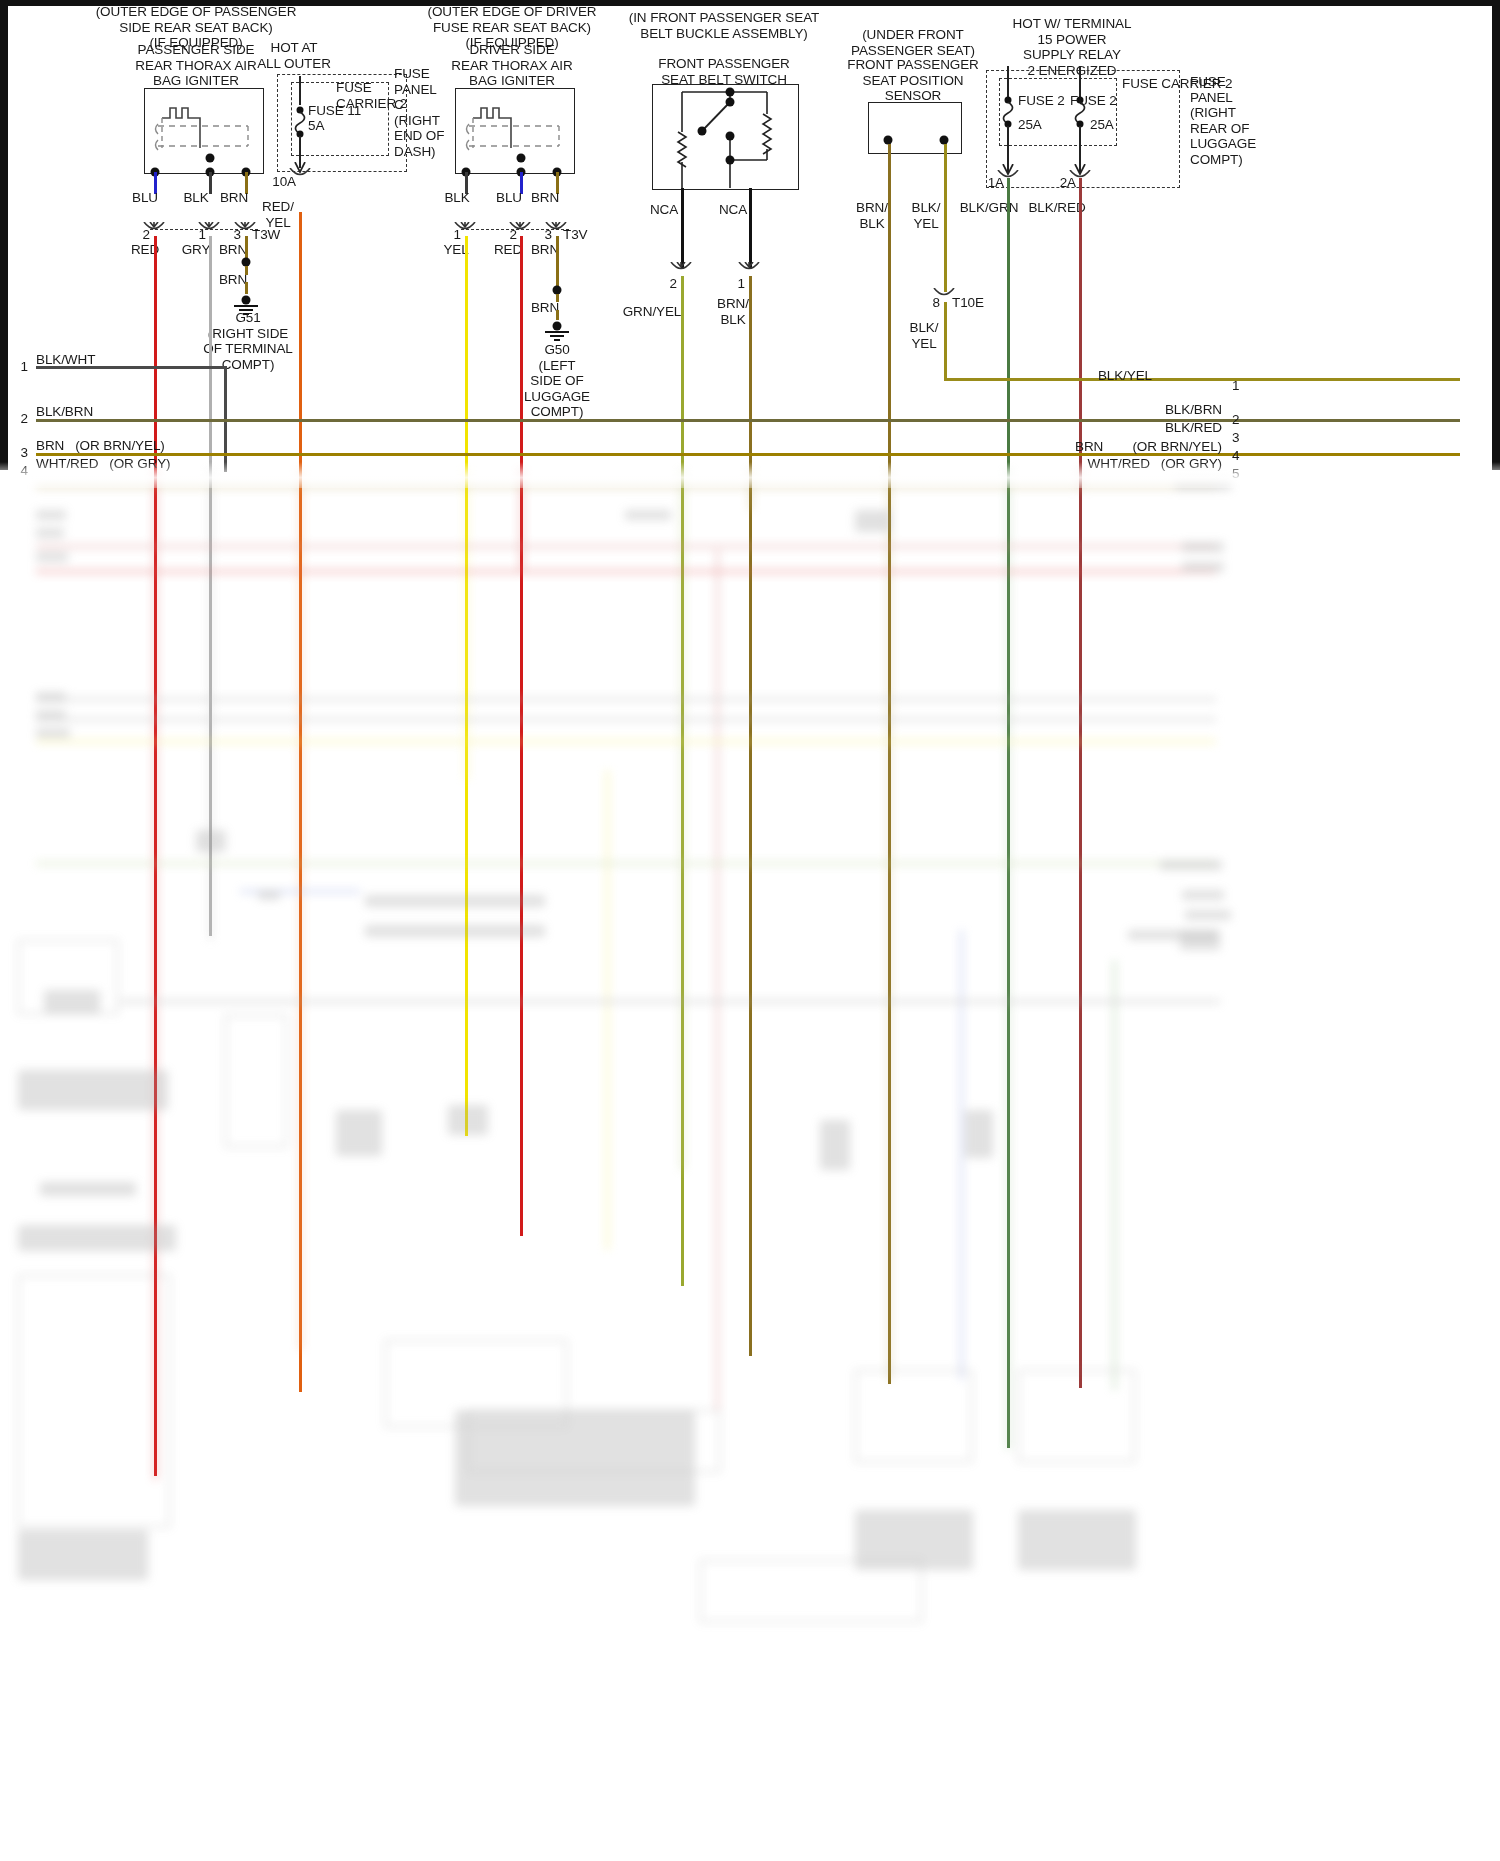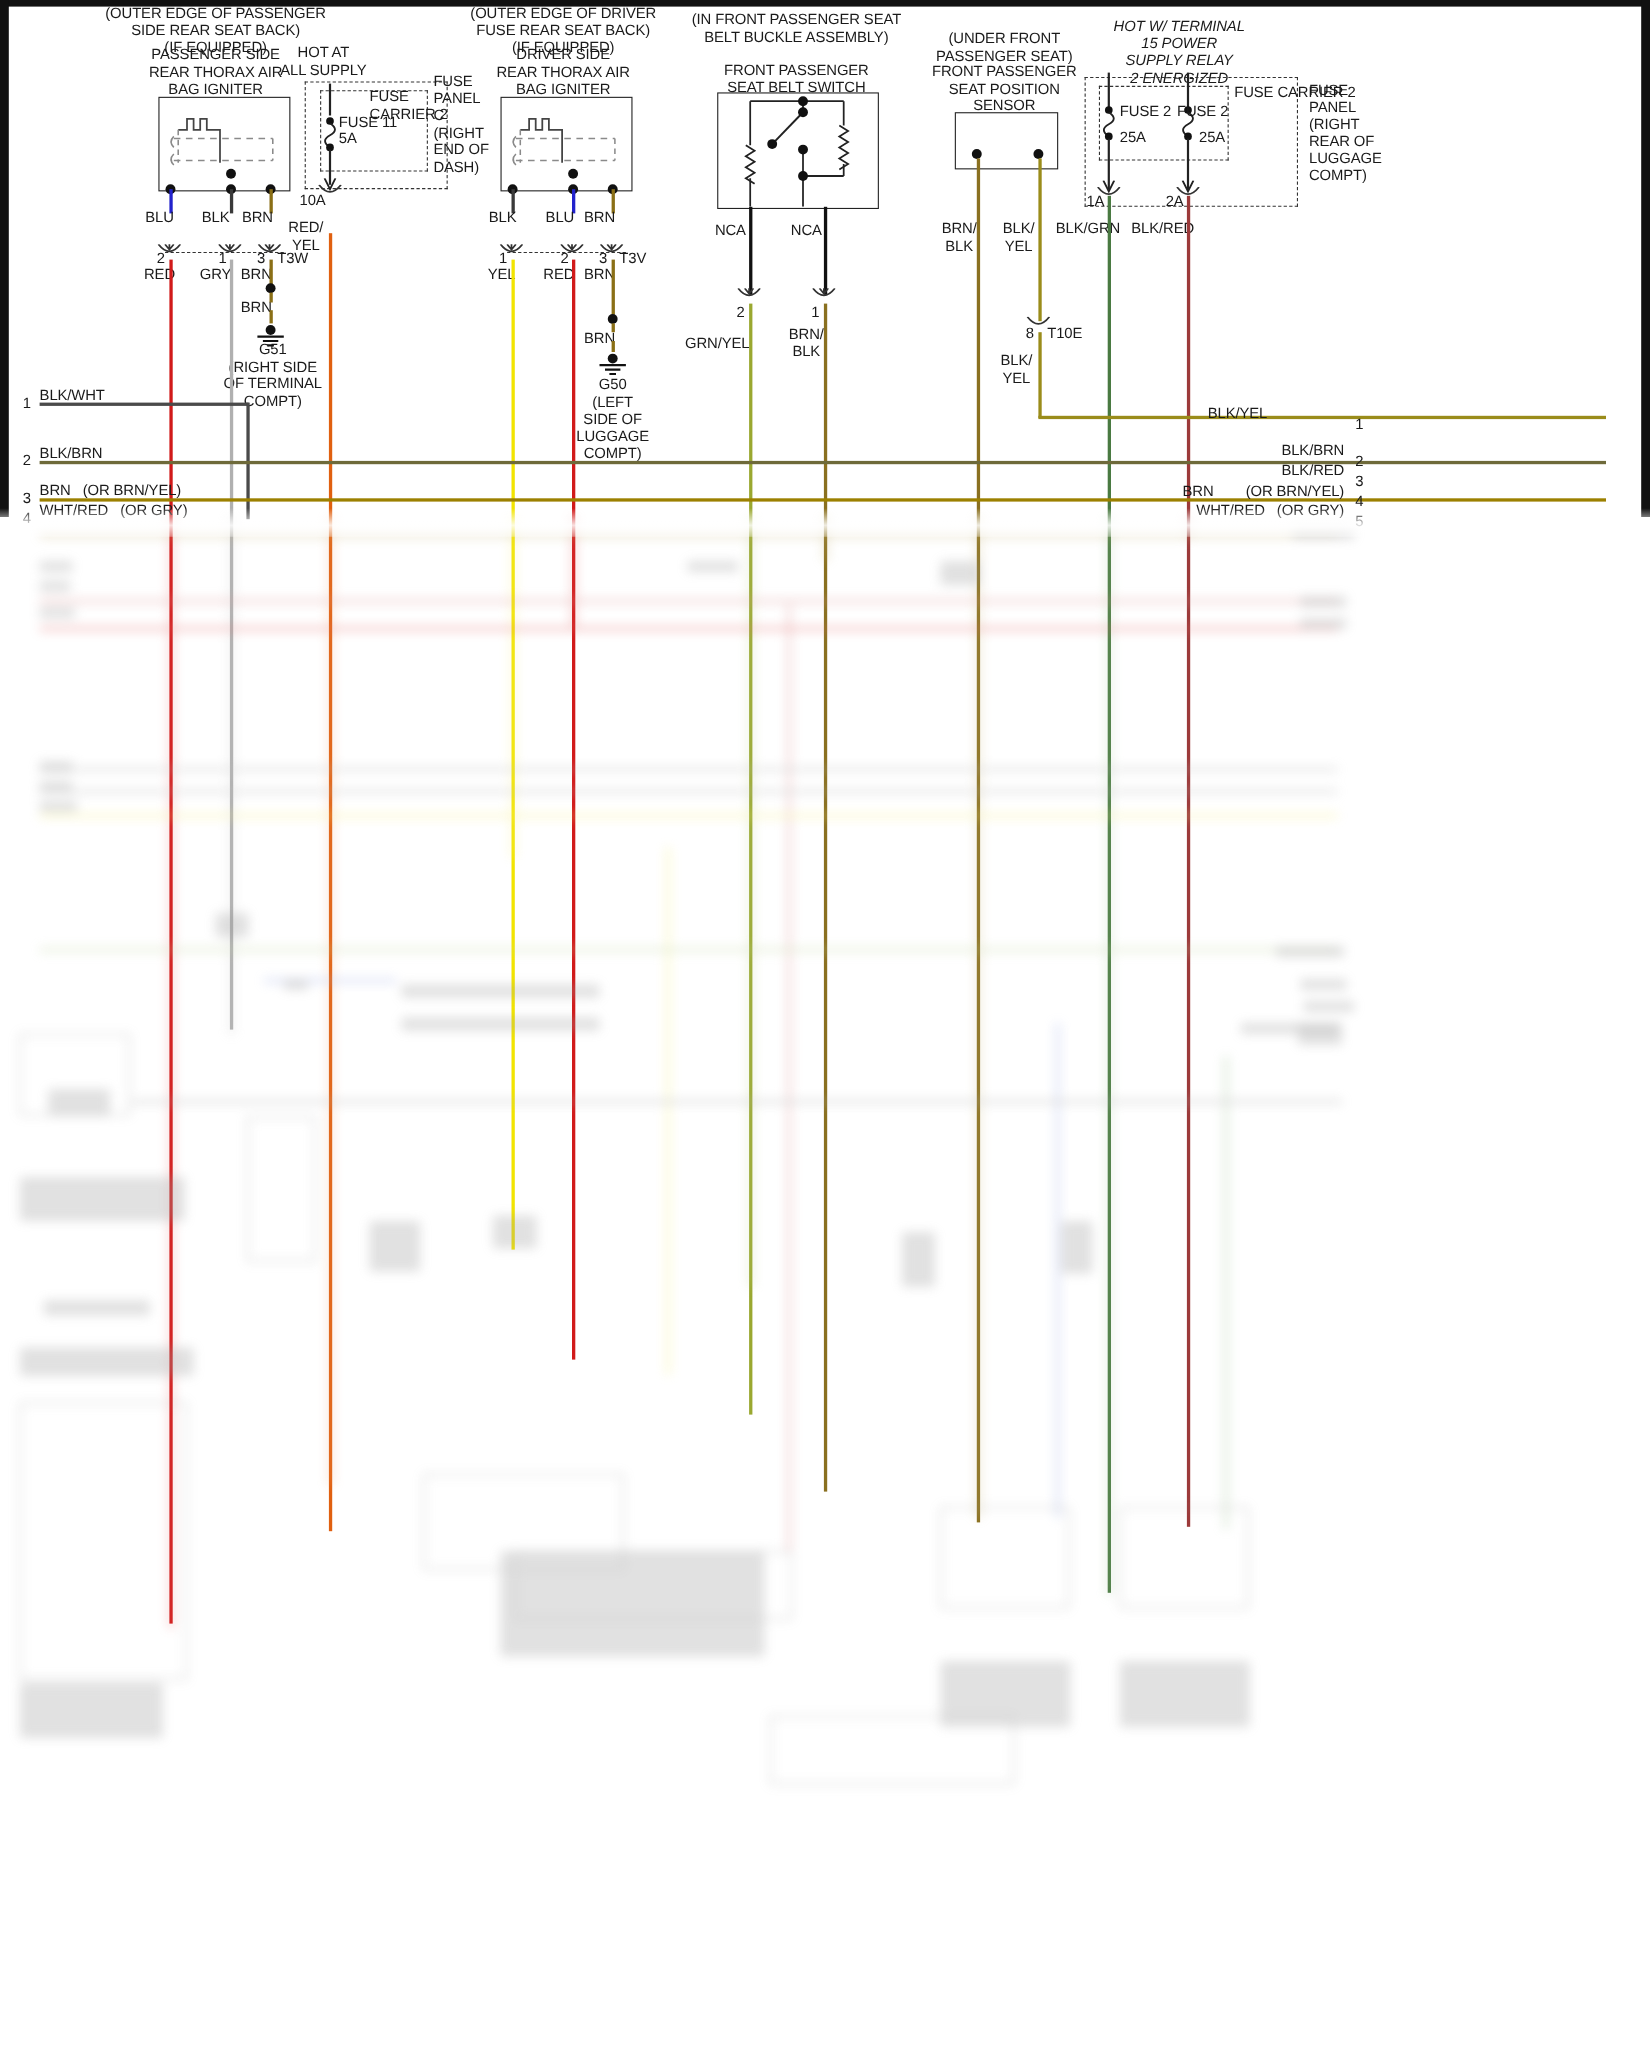--- a/index.html
+++ b/index.html
@@ -148,21 +148,21 @@
         <line x1="8" y1="6" x2="22" y2="6" stroke="#111" stroke-width="2"></line>
         <line x1="12" y1="10" x2="18" y2="10" stroke="#111" stroke-width="2"></line>
       </svg>
   </div>
   <div class="lbl c" style="left:248px;top:310px;">G51
 (RIGHT SIDE
 OF TERMINAL
 COMPT)</div>
 
   <div class="lbl c" style="left:294px;top:40px;">HOT AT
-ALL SUPPLY</div>
+ALL OUTER</div>
 
   <div class="dashbox" style="left:277px;top:74px;width:128px;height:96px;"></div>
   <div class="dashbox" style="left:291px;top:82px;width:96px;height:72px;"></div>
 
   <div class="wire v thin" style="left:299px;top:76px;height:29px;background:#222;"></div>
   <div class="dot sm" style="left:300px;top:110px;"></div>
   <svg style="position:absolute;left:292px;top:112px;" width="18" height="22">
     <path d="M8,0 q9,6 0,11 q-9,5 0,11" fill="none" stroke="#222" stroke-width="1.7"></path>
   </svg>
   <div class="dot sm" style="left:300px;top:134px;"></div>
@@ -342,21 +342,21 @@
   <div class="conn" style="left:944px;top:288px;">
     <svg width="26" height="14">
         <path d="M3,0 q10,13 20,0" fill="none" stroke="#333" stroke-width="1.6"></path>
       </svg>
   </div>
   <div class="lbl r" style="left:940px;top:295px;">8</div>
   <div class="lbl" style="left:952px;top:295px;">T10E</div>
   <div class="lbl c" style="left:924px;top:320px;">BLK/
 YEL</div>
 
-  <div class="lbl c" style="left:1072px;top:16px;font-style:italic;">HOT W/ TERMINAL
+  <div class="lbl c" style="left:1072px;top:16px;">HOT W/ TERMINAL
 15 POWER
 SUPPLY RELAY
 2 ENERGIZED</div>
 
   <div class="dashbox" style="left:986px;top:70px;width:192px;height:116px;"></div>
   <div class="dashbox" style="left:999px;top:78px;width:116px;height:66px;"></div>
 
   <div class="wire v thin" style="left:1007px;top:66px;height:34px;background:#222;"></div>
   <div class="dot sm" style="left:1008px;top:100px;"></div>
   <svg style="position:absolute;left:1000px;top:102px;" width="18" height="22">

